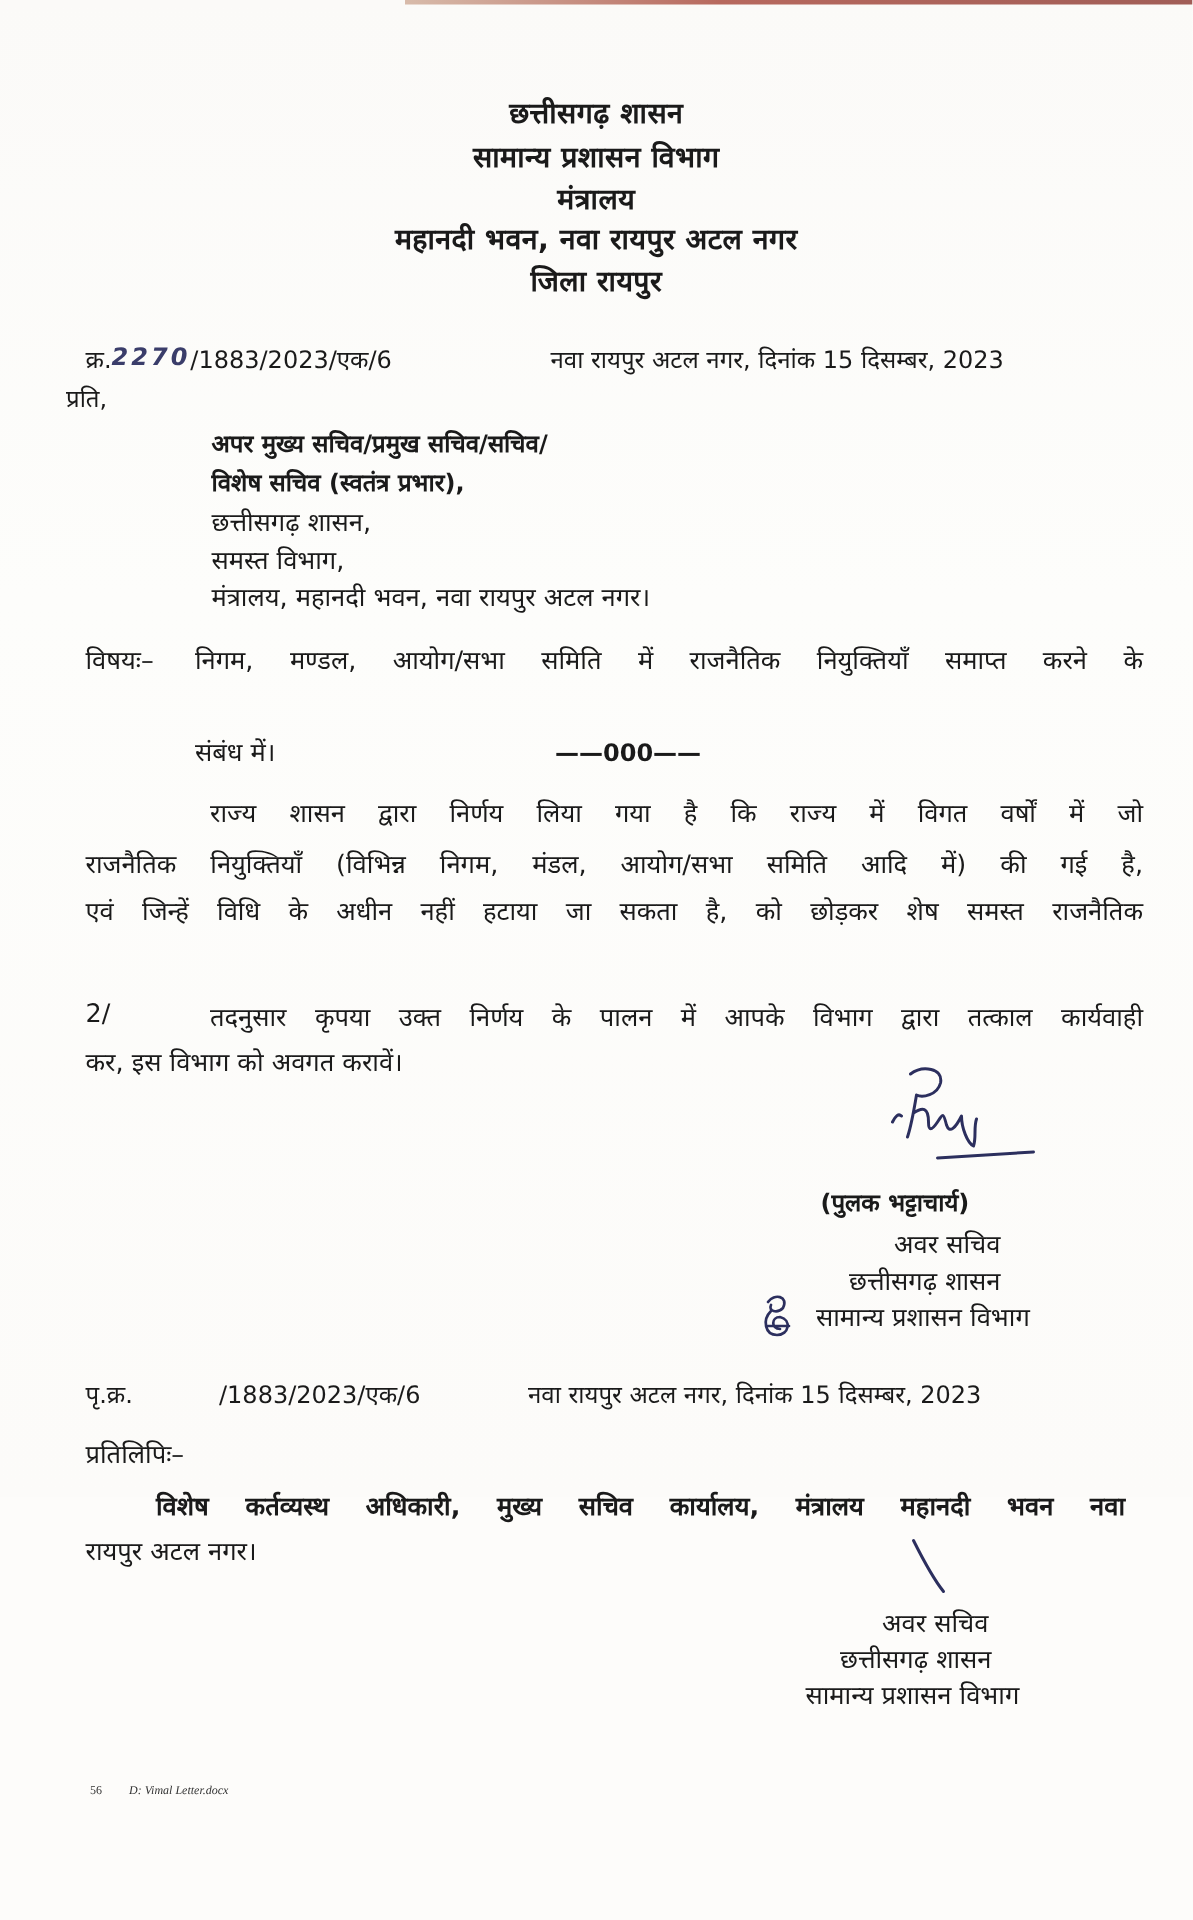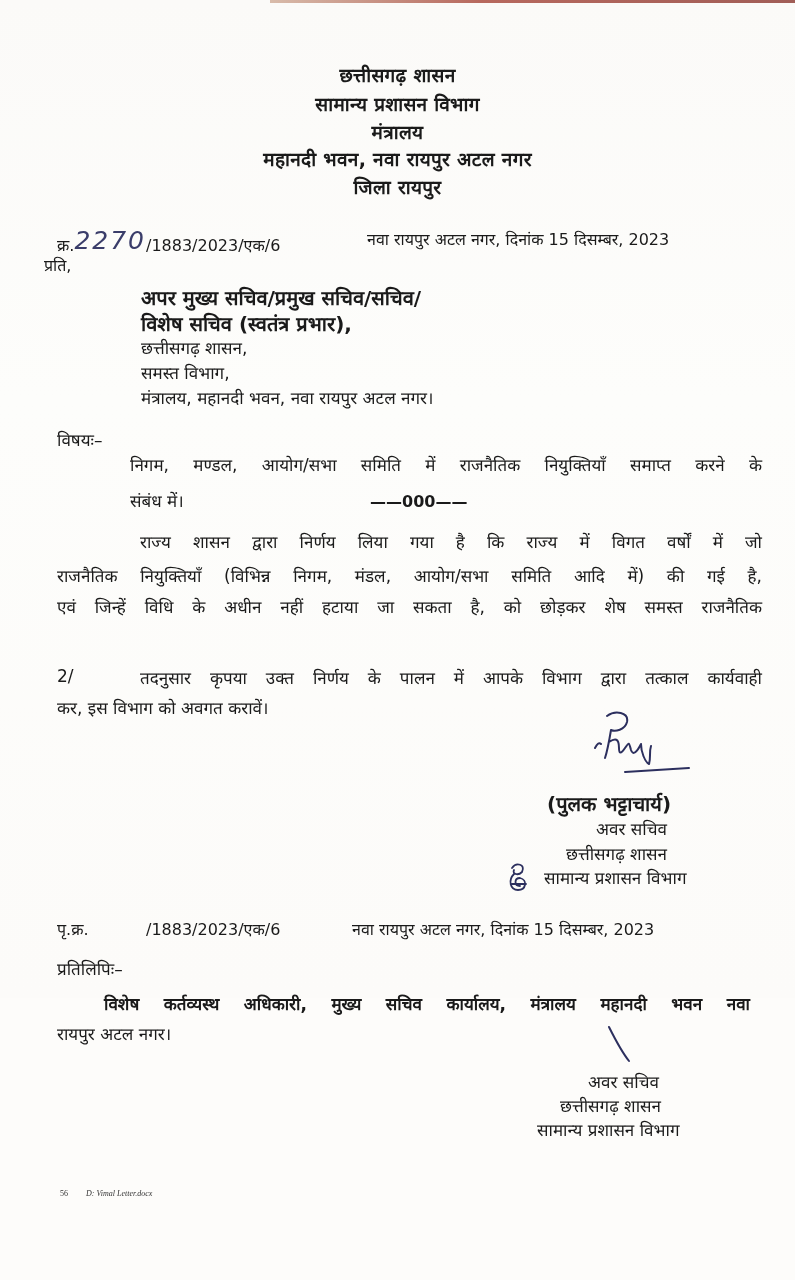--- a/index.html
+++ b/index.html
@@ -16,25 +16,25 @@
     .top-edge {
       position: absolute; top: 0; left: 270px; width: 525px; height: 3px;
       background: linear-gradient(90deg, #c9a089 0%, #9a2a1c 40%, #7a1a12 100%);
       opacity: 0.7;
     }
     .line { position: absolute; white-space: nowrap; }
     .hdr { width: 795px; left: 0; text-align: center; font-weight: bold; font-size: 19px; letter-spacing: 0.3px; }
     .bold { font-weight: bold; }
     .t16 { font-size: 16px; }
     .t17 { font-size: 17px; }
-    .t18 { font-size: 20px; }
+    .t18 { font-size: 16px; }
     .just { text-align: justify; text-align-last: justify; }
     .hand {
-      font-family: "DejaVu Sans", sans-serif; font-size: 25px; color: #3a3d6a;
-      letter-spacing: 2px; font-style: italic; display: inline-block; transform: translateY(-2px);
+      font-family: "DejaVu Sans", sans-serif; font-size: 16px; color: #3a3d6a;
+      letter-spacing: 2px; font-style: italic; display: inline-block; transform: translateY(-2px); font-weight: bold;
     }
     .sig { position: absolute; }
     .footer-note {
       position: absolute; left: 60px; top: 1189px; font-size: 8px;
       font-family: "Liberation Serif", serif; font-style: italic; color: #333;
     }
     .footer-note span { margin-right: 18px; font-style: normal; }
   </style>
 </head>
 <body>
@@ -54,21 +54,21 @@
   <div class="line t16" style="top:228px; left:367px;">नवा रायपुर अटल नगर, दिनांक 15 दिसम्बर, 2023</div>
   <div class="line t16" style="top:254px; left:44px;">प्रति,</div>
 
   <div class="line t18 bold" style="top:284px; left:141px;">अपर मुख्य सचिव/प्रमुख सचिव/सचिव/</div>
   <div class="line t18 bold" style="top:310px; left:141px;">विशेष सचिव (स्वतंत्र प्रभार),</div>
   <div class="line t17" style="top:336px; left:141px;">छत्तीसगढ़ शासन,</div>
   <div class="line t17" style="top:361px; left:141px;">समस्त विभाग,</div>
   <div class="line t17" style="top:386px; left:141px;">मंत्रालय, महानदी भवन, नवा रायपुर अटल नगर।</div>
 
   <div class="line t17" style="top:428px; left:57px;">विषयः–</div>
-  <div class="line t17" style="top:453px; left:130px; width:632px;">
+  <div class="line t17" style="top:428px; left:130px; width:632px;">
     <div class="just">निगम, मण्डल, आयोग/सभा समिति में राजनैतिक नियुक्तियाँ समाप्त करने के</div>
   </div>
   <div class="line t17" style="top:458px; left:130px;margin-top:31px;">संबंध में।</div>
 
   <div class="line t16 bold" style="top:492px; left:370px;">——000——</div>
 
   <div class="line t17" style="top:530px; left:140px; width:622px;">
     <div class="just">राज्य शासन द्वारा निर्णय लिया गया है कि राज्य में विगत वर्षों में जो</div>
   </div>
   <div class="line t17" style="top:564px; left:57px; width:705px;">

